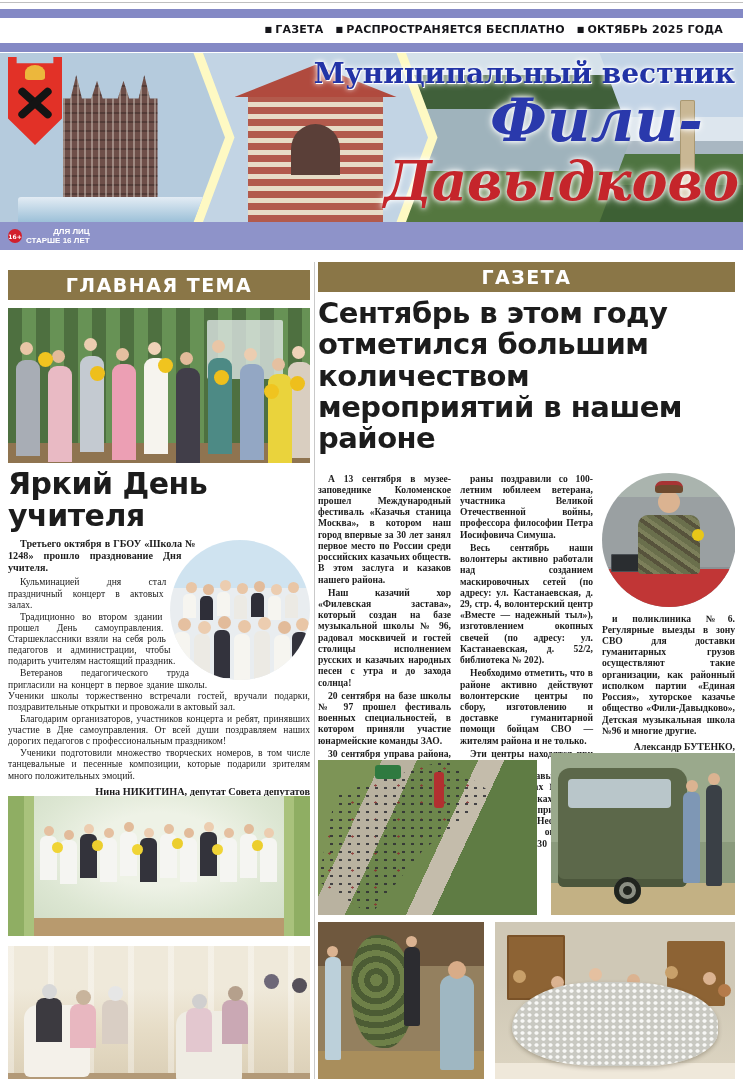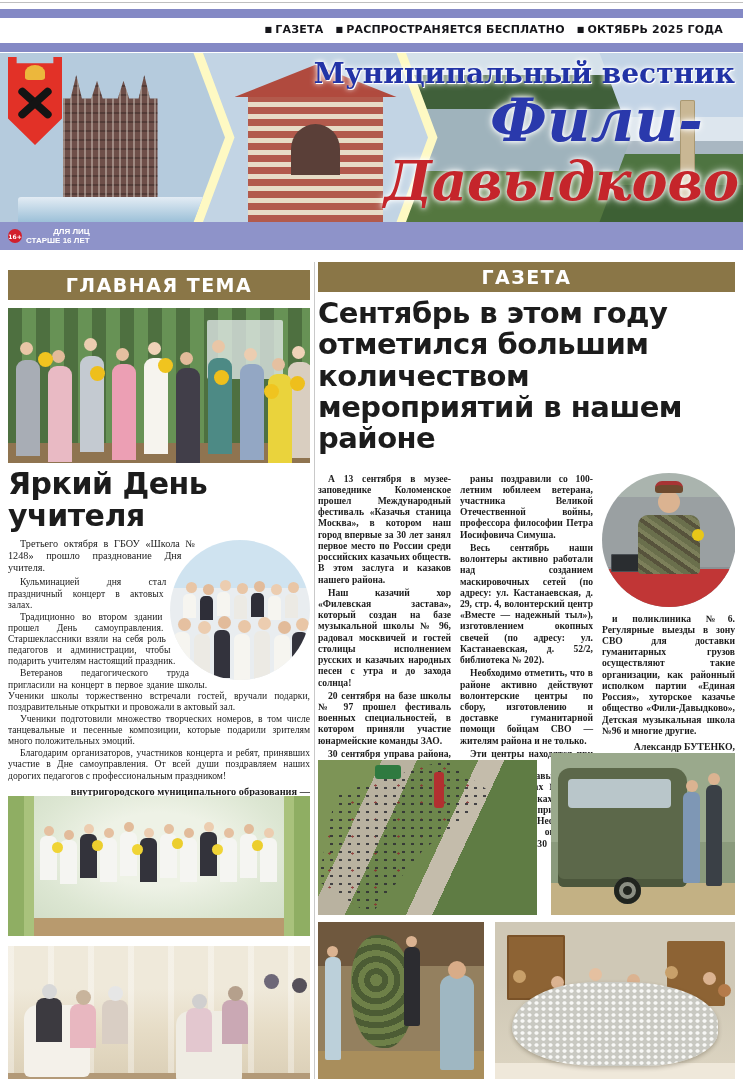--- a/index.html
+++ b/index.html
@@ -62,21 +62,21 @@
   .vdiv{position:absolute;left:314px;top:262px;width:1px;height:817px;background:#c9c9c9;}
   .bar{height:30px;background:#8a7647;color:#fff;display:flex;align-items:center;justify-content:center;
        font:bold 19px "DejaVu Sans",sans-serif;letter-spacing:1.5px;}
   .col-left{position:absolute;left:8px;top:262px;width:302px;height:817px;overflow:hidden;margin-top:8px;}
   .col-right{position:absolute;left:318px;top:262px;width:417px;height:817px;overflow:hidden;}
   .photo{position:relative;overflow:hidden;z-index:2;}
   h1{font:bold 30px/1.05 "DejaVu Sans",sans-serif;letter-spacing:-.5px;margin:5px 0 7px;}
   h2{font:bold 29px/1.08 "DejaVu Sans",sans-serif;letter-spacing:-.5px;margin:6px 0 18px;}
   .article{font-size:9.6px;line-height:1.16;text-align:justify;}
   .article p{text-indent:12px;margin:0 0 1px;}
-  .article .lead{font-weight:normal;font-size:10.2px;margin-bottom:3px;}
+  .article .lead{font-weight:bold;font-size:10.2px;margin-bottom:3px;}
   .sig{font-weight:bold;text-align:right;margin-top:5px;font-size:10.3px;line-height:1.25;}
   .cols{display:flex;gap:9px;margin-top:6px;}
   .c{width:133px;font-size:9.6px;line-height:1.17;text-align:justify;}
   .c p{text-indent:10px;margin:0 0 2px;font-weight:bold;}
   .c .lead{font-weight:bold;}
   .c .sig{font-size:9.8px;}
 
   
   .photo-circle{position:relative;border-radius:50%;overflow:hidden;z-index:2;}
   .choir{float:right;width:140px;height:140px;margin:2px 0 4px 8px;shape-outside:circle(50%);
@@ -241,23 +241,24 @@
       <div class="photo-circle choir">
         <span class="cc-heads1"></span>
         <span class="cc-bodies1"></span>
         <span class="cc-heads2"></span>
         <span class="cc-bodies2"></span>
       </div>
       <p class="lead">Третьего октября в ГБОУ «Школа № 1248» прошло празднование Дня учителя.</p>
       <p>Кульминацией дня стал праздничный концерт в актовых залах.</p>
       <p>Традиционно во втором здании прошел День самоуправления. Старшеклассники взяли на себя роль педагогов и администрации, чтобы подарить учителям настоящий праздник.</p>
       <p>Ветеранов педагогического труда пригласили на концерт в первое здание школы. Ученики школы торжественно встречали гостей, вручали подарки, поздравительные открытки и провожали в актовый зал.</p>
+      <p>Благодарим организаторов, участников концерта и ребят, принявших участие в Дне самоуправления. От всей души поздравляем наших дорогих педагогов с профессиональным праздником!</p>
       <p>Ученики подготовили множество творческих номеров, в том числе танцевальные и песенные композиции, которые подарили зрителям много положительных эмоций.</p>
-      <p>Благодарим организаторов, участников концерта и ребят, принявших участие в Дне самоуправления. От всей души поздравляем наших дорогих педагогов с профессиональным праздником!</p>
       <div class="sig">
+        <div>Нина НИКИТИНА, депутат Совета депутатов</div>
         <div>внутригородского муниципального образования —</div>
         <div>муниципального округа Фили-Давыдково в городе Москве</div>
       </div>
     </div>
     <div class="photo ph-students">
       <span class="st-bodies"></span>
       <span class="st-heads"></span>
       <span class="st-hearts"></span>
     </div>
     <div class="photo ph-audience">

